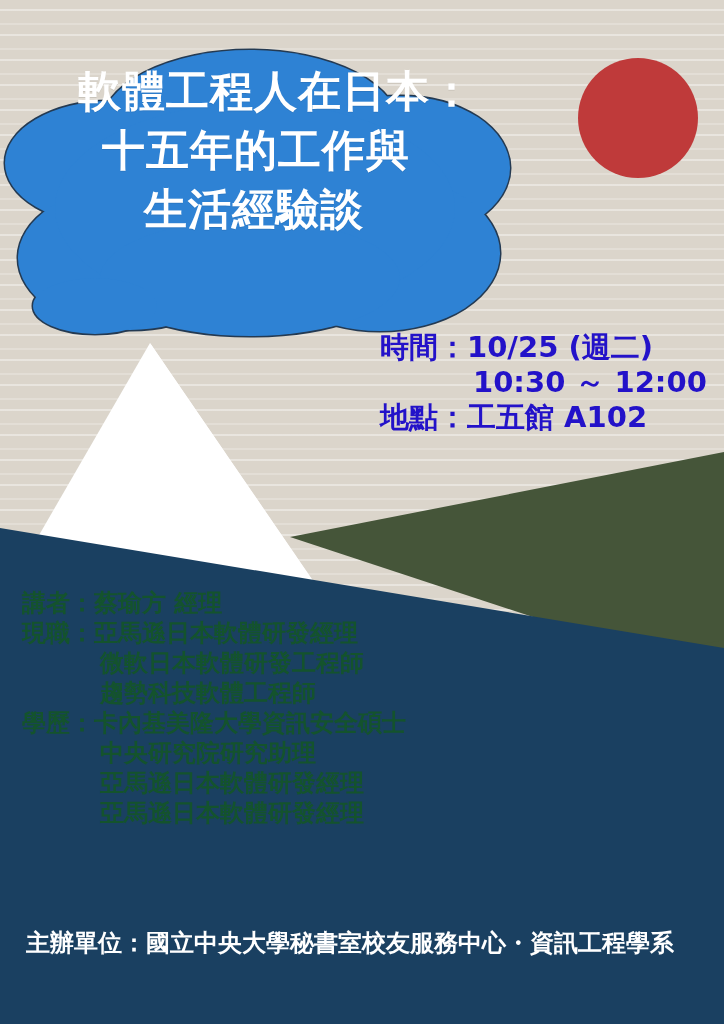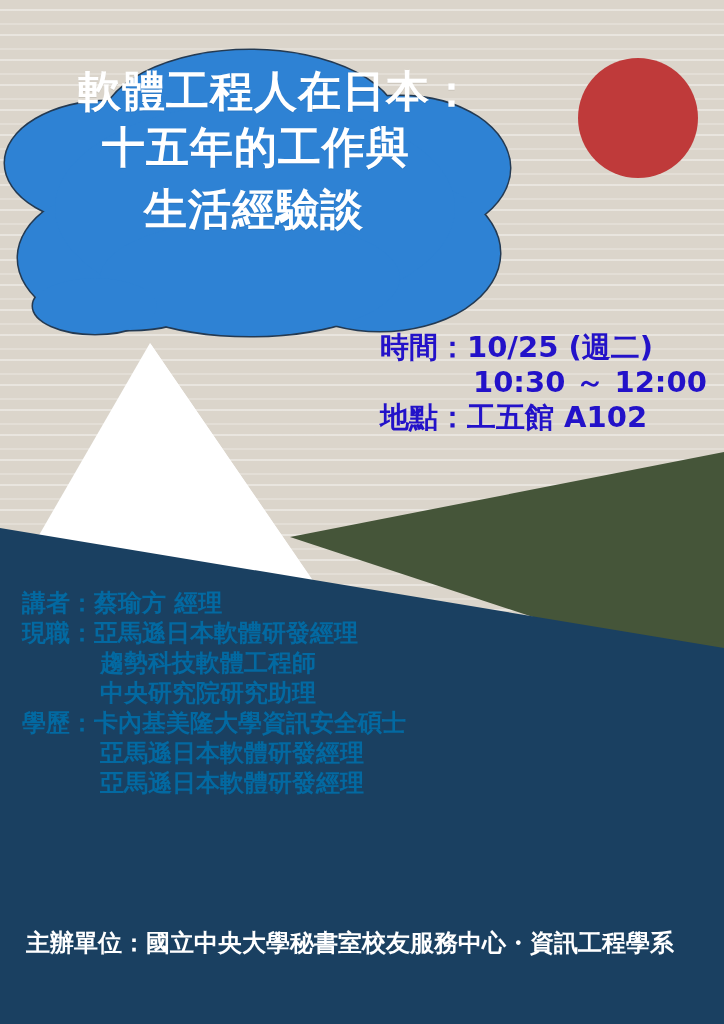--- a/index.html
+++ b/index.html
@@ -82,21 +82,21 @@
     z-index: 5;
     text-align: center;
     color: #ffffff;
     font-weight: bold;
     font-size: 43px;
     line-height: 59px;
     letter-spacing: 1px;
     text-shadow: 0 1px 0 rgba(0,0,0,0.08);
   }
   .title-line-1 { padding-left: 6px; margin-left: 46px; }
-  .title-line-2 { padding-left: 12px; font-family: Liberation Mono, monospace; }
+  .title-line-2 { padding-left: 12px; }
   .title-line-3 { padding-left: 8px; }
 
   
   #details {
     position: absolute;
     left: 380px;
     top: 330px;
     z-index: 6;
     color: #2312c9;
     font-weight: bold;
@@ -107,21 +107,21 @@
   #details .row { display: block; }
   #details .indent { padding-left: 93px; }
   .latin { font-family: "DejaVu Sans", "Liberation Sans", sans-serif; text-align: center; }
 
   
   #speaker-info {
     position: absolute;
     left: 22px;
     top: 588px;
     z-index: 6;
-    color: #0369a1;
+    color: #14532d;
     font-weight: bold;
     font-size: 24px;
     line-height: 30px;
     white-space: nowrap;
   }
   #speaker-info .line { display: block; }
   #speaker-info .sub { padding-left: 78px; }
 
   #organizer {
     position: absolute;
@@ -191,22 +191,23 @@
 
   <div id="details">
     <span class="row"><span>時間：</span><span class="latin">10/25 (週二)</span></span>
     <span class="row indent"><span class="latin">10:30 ～ 12:00</span></span>
     <span class="row"><span>地點：</span><span>工五館 A102</span></span>
   </div>
 
   <div id="speaker-info">
       <span class="line"><span>講者：</span><span>蔡瑜方 經理</span></span>
       <span class="line"><span>現職：</span><span>亞馬遜日本軟體研發經理</span></span>
+      <span class="line sub"><span>微軟日本軟體研發工程師</span></span>
       <span class="line sub"><span>趨勢科技軟體工程師</span></span>
+      <span class="line"><span>學歷：</span><span>卡內基美隆大學資訊安全碩士</span></span>
       <span class="line sub"><span>中央研究院研究助理</span></span>
-      <span class="line"><span>學歷：</span><span>卡內基美隆大學資訊安全碩士</span></span>
       <span class="line sub"><span>亞馬遜日本軟體研發經理</span></span>
       <span class="line sub"><span>亞馬遜日本軟體研發經理</span></span>
     </div>
 
   <div id="organizer">主辦單位：國立中央大學秘書室校友服務中心・資訊工程學系</div>
 
 </div>
 
 </body></html>

